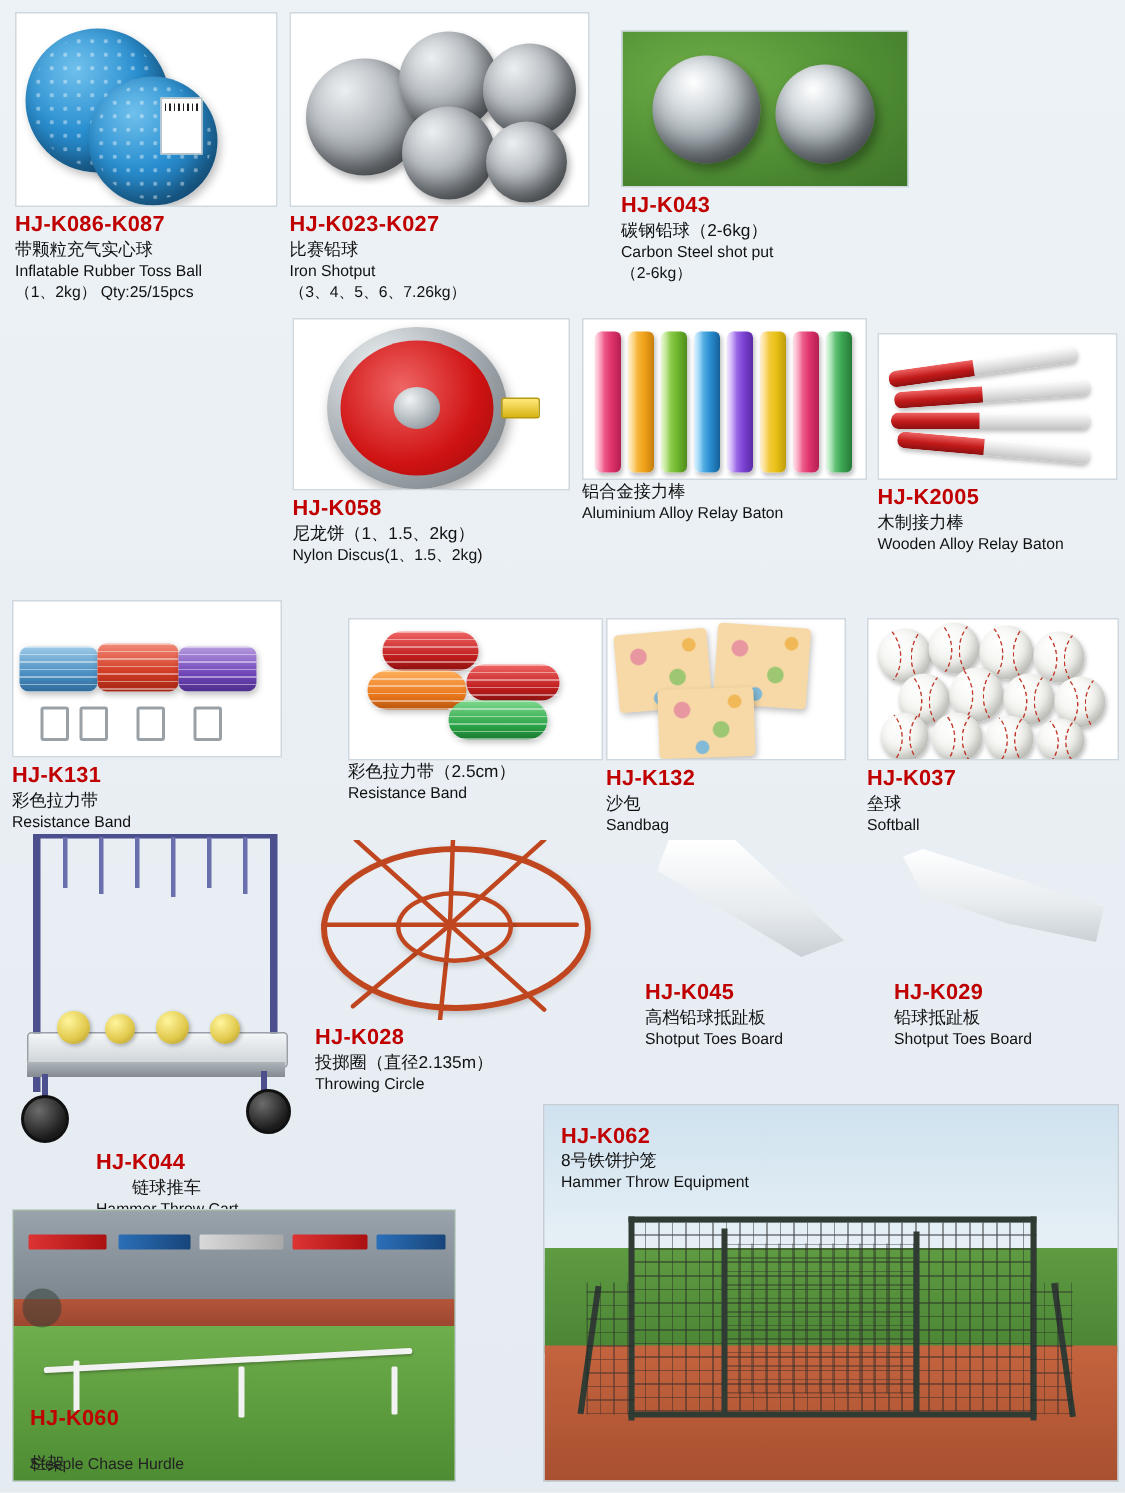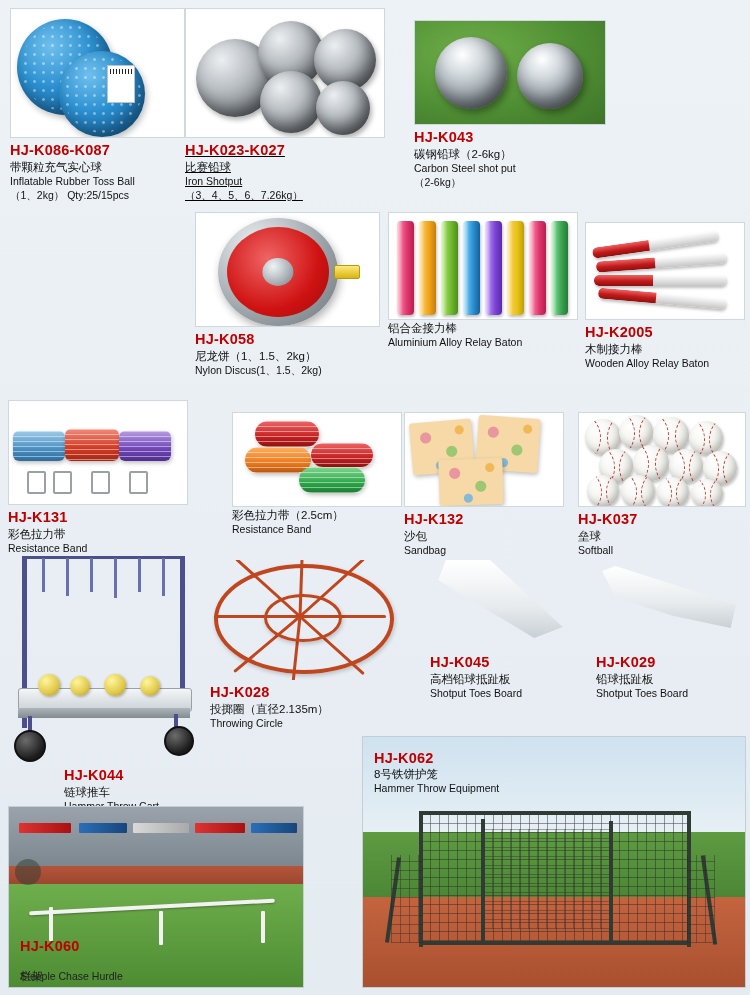--- a/index.html
+++ b/index.html
@@ -265,21 +265,21 @@
       <div class="ball-spiky" style="left:6px;top:10px;width:96px;height:96px;"></div>
       <div class="ball-spiky" style="left:48px;top:42px;width:86px;height:86px;"></div>
       <div class="tag-card" style="left:96px;top:56px;width:26px;height:36px;"></div>
     </div>
     <div class="code">HJ-K086-K087</div>
     <div class="cn">带颗粒充气实心球</div>
     <div class="en">Inflatable Rubber Toss Ball</div>
     <div class="en cn2">（1、2kg）   Qty:25/15pcs</div>
   </div>
 
-  <div class="cell" style="left:185px;top:8px;width:176px;text-decoration:underline;">
+  <div class="cell" style="left:193px;top:8px;width:176px;">
     <div class="photo bg-white" style="width:200px;height:130px;">
       <div class="shot" style="left:10px;top:30px;width:78px;height:78px;"></div>
       <div class="shot" style="left:72px;top:12px;width:66px;height:66px;"></div>
       <div class="shot" style="left:128px;top:20px;width:62px;height:62px;"></div>
       <div class="shot" style="left:74px;top:62px;width:62px;height:62px;"></div>
       <div class="shot" style="left:130px;top:72px;width:54px;height:54px;"></div>
     </div>
     <div class="code">HJ-K023-K027</div>
     <div class="cn">比赛铅球</div>
     <div class="en">Iron Shotput</div>
@@ -480,21 +480,21 @@
       <div class="hammer-ball" style="left:96px;top:126px;width:22px;height:22px;"></div>
       <div class="hammer-ball" style="left:132px;top:128px;width:20px;height:20px;"></div>
 
       <div style="position:absolute;left:20px;top:168px;width:4px;height:22px;background:#4b4f8e;"></div>
       <div style="position:absolute;left:166px;top:166px;width:4px;height:20px;background:#4b4f8e;"></div>
 
       <div class="cart-wheel" style="left:6px;top:182px;width:28px;height:28px;"></div>
       <div class="cart-wheel" style="left:156px;top:178px;width:26px;height:26px;"></div>
     </div>
     <div class="code" style="margin-left:56px;">HJ-K044</div>
-    <div class="cn" style="margin-left:56px;">链球推车</div>
+    <div class="cn" style="margin-left:80px;">链球推车</div>
     <div class="en" style="margin-left:56px;">Hammer Throw Cart</div>
   </div>
 
   <div class="cell" style="left:362px;top:736px;width:384px;">
     <div class="photo" style="width:384px;height:252px;background:#dfe7ec;border:1px solid #c3ced6;">
       <div class="sky"></div>
       <div class="field"></div>
       <div class="track"></div>
 
       <div class="cage-net" style="left:58px;top:78px;width:270px;height:126px;opacity:.85;"></div>

